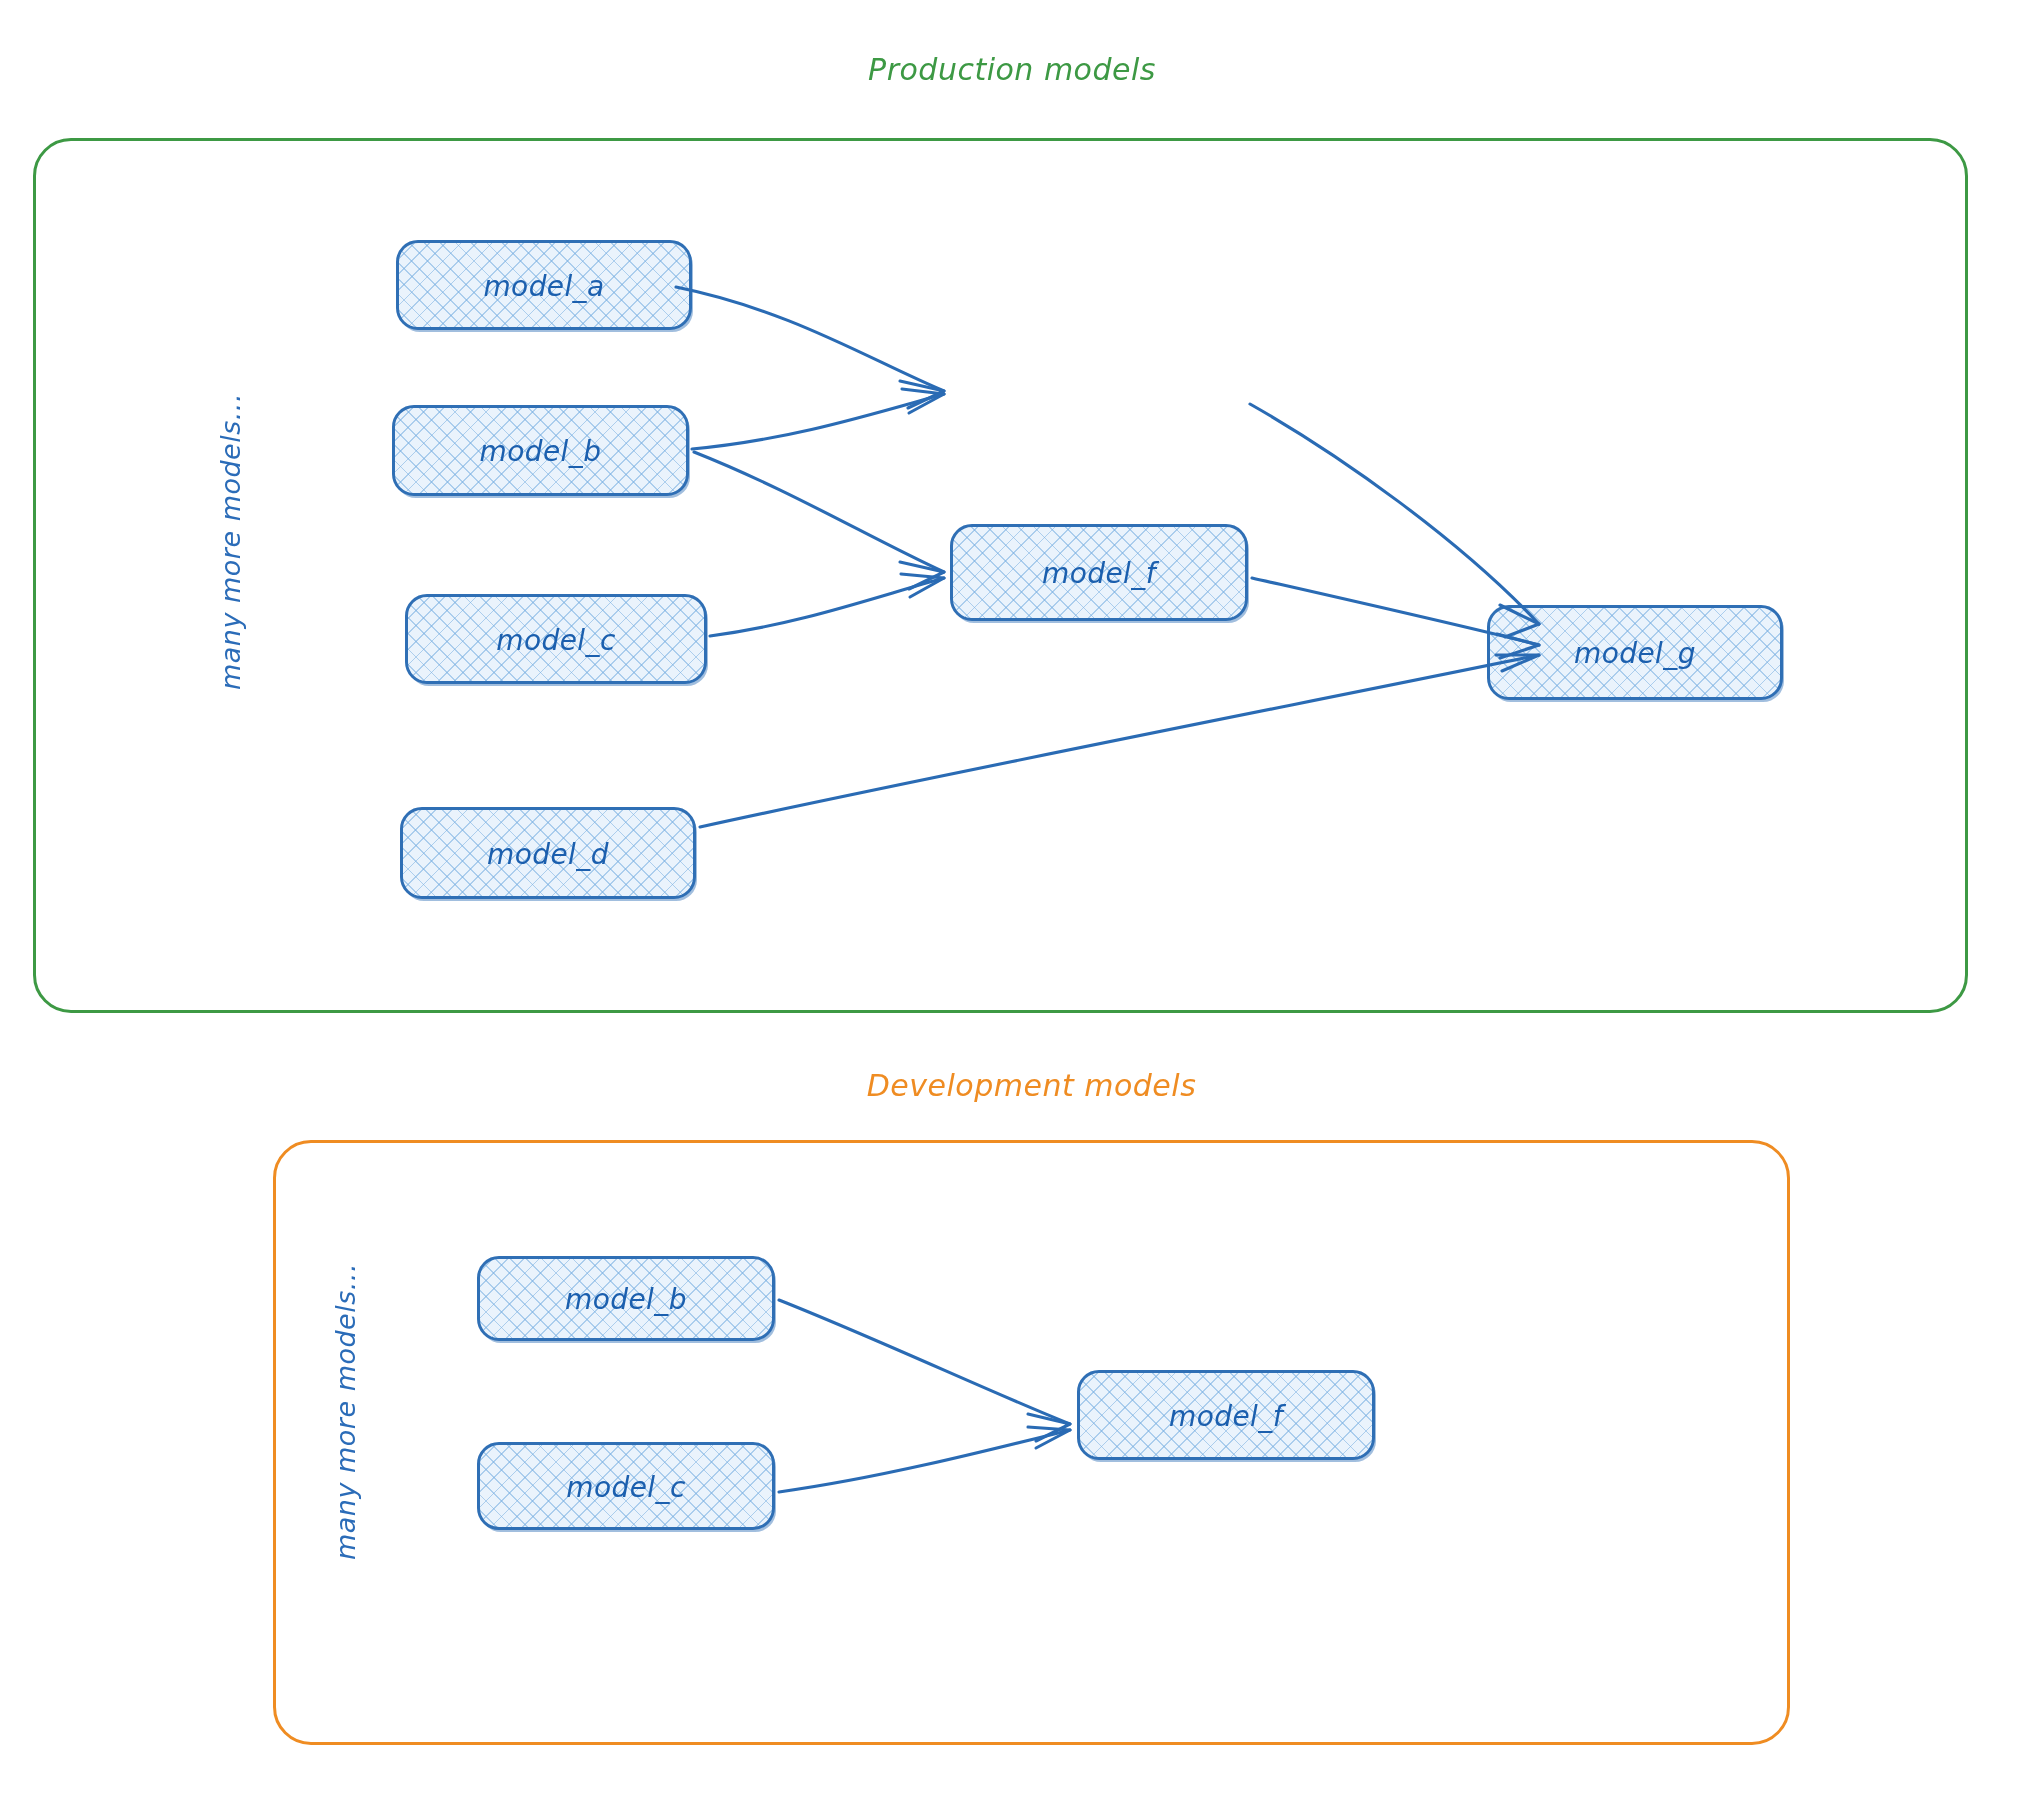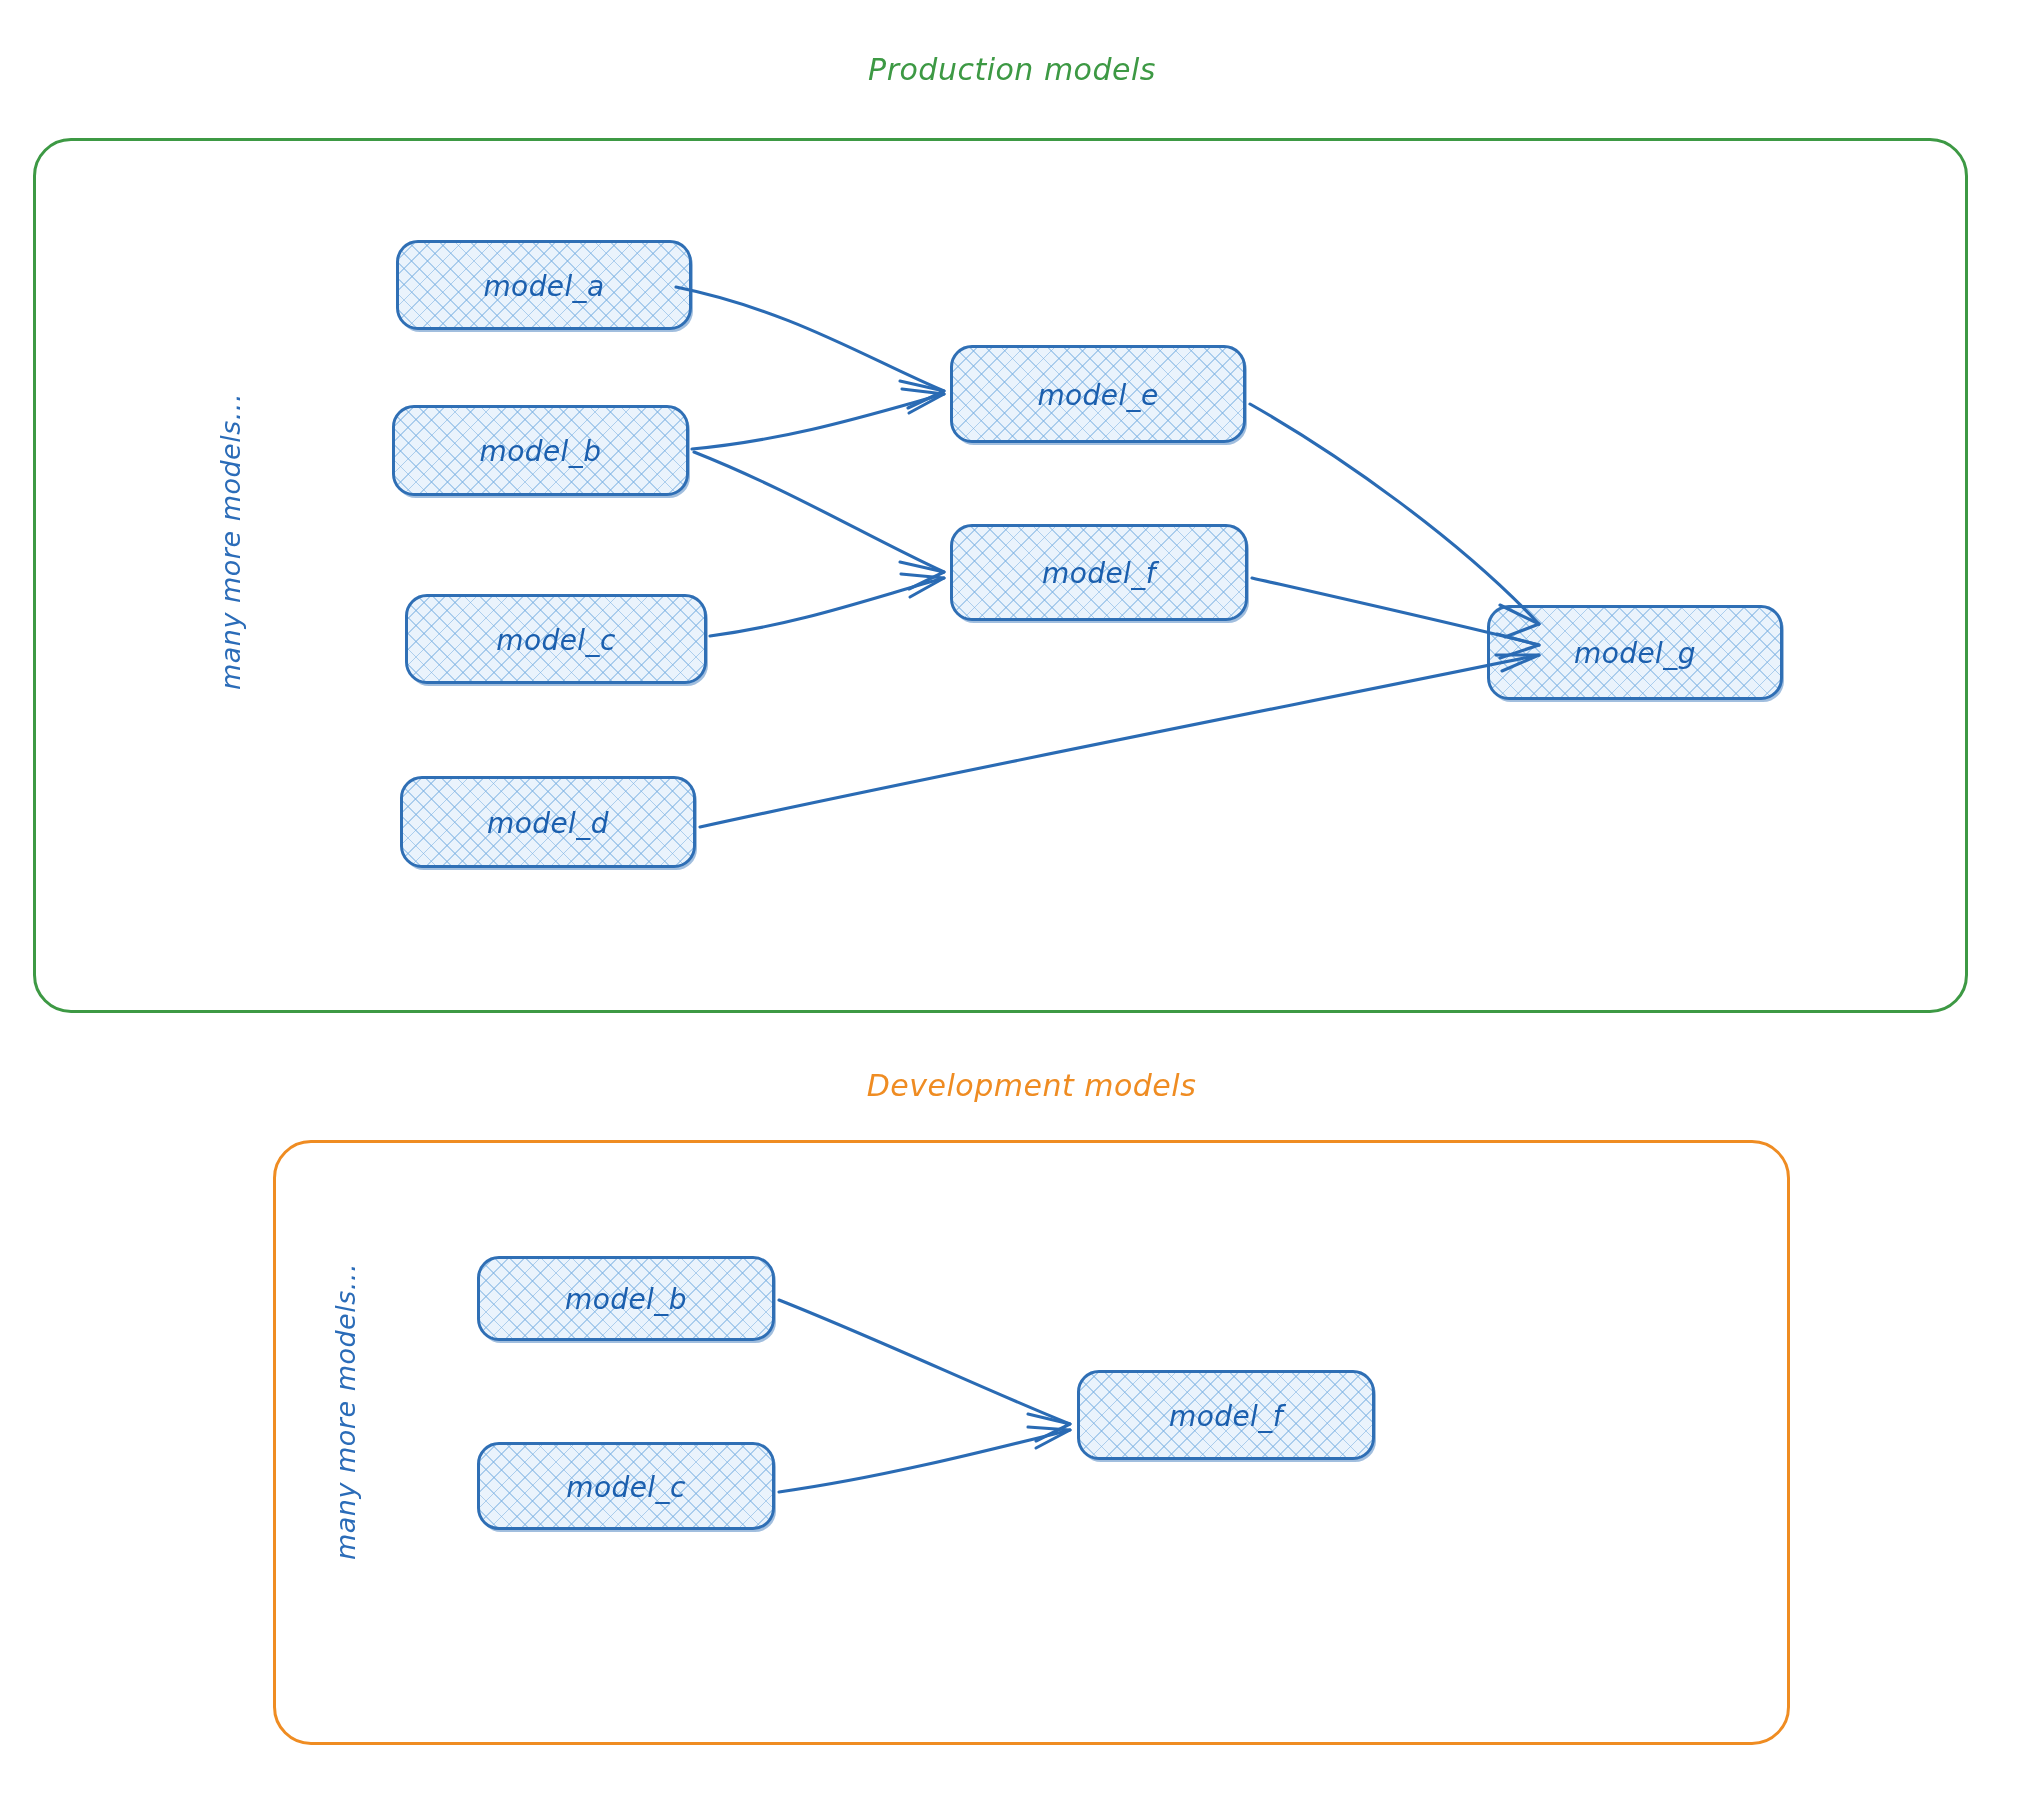--- a/index.html
+++ b/index.html
@@ -67,27 +67,24 @@
   </div>
 
   <div class="node" style="left:392px;top:405px;width:297px;height:91px;">
     <span class="lbl">model_b</span>
   </div>
 
   <div class="node" style="left:405px;top:594px;width:302px;height:90px;">
     <span class="lbl">model_c</span>
   </div>
 
-  <div class="node" style="left:400px;top:776px;width:296px;height:92px;">
+  <div class="node" style="left:400px;top:807px;width:296px;height:92px;">
     <span class="lbl">model_d</span>
   </div>
 
-  <div class="node" style="left:950px;top:345px;width:296px;height:98px;">
-    <span class="lbl">model_e</span>
-  </div>
 
   <div class="node" style="left:950px;top:524px;width:298px;height:97px;">
     <span class="lbl">model_f</span>
   </div>
 
   <div class="node" style="left:1487px;top:605px;width:296px;height:95px;">
     <span class="lbl">model_g</span>
   </div>
 
   <div class="group-title dev">Development models</div>

